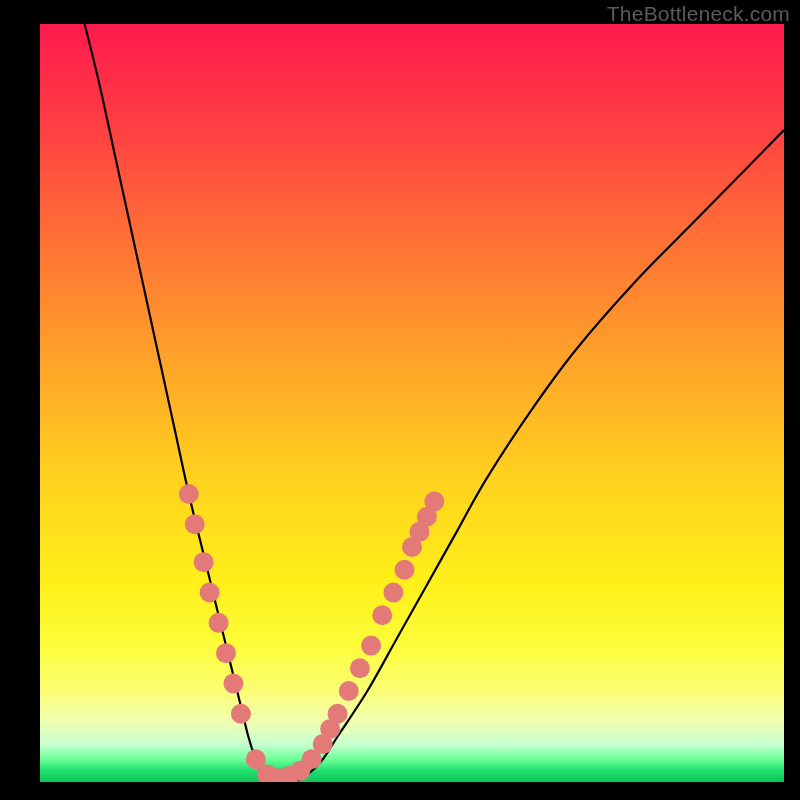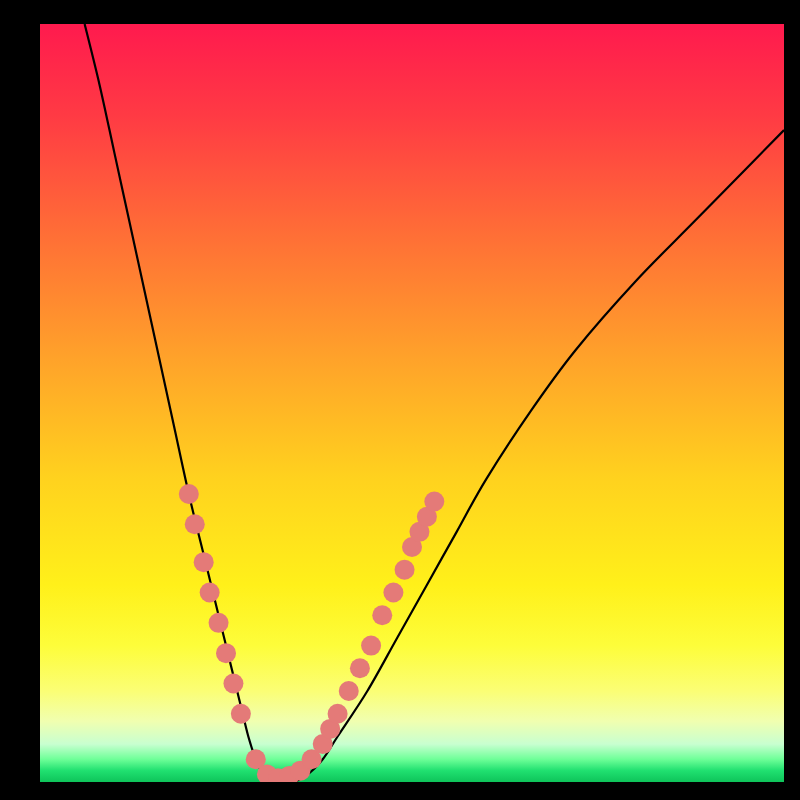--- a/index.html
+++ b/index.html
@@ -86,13 +86,14 @@
           <circle cx="342.24" cy="591.24" r="10" fill="#e47a78"></circle>
           <circle cx="353.40" cy="568.50" r="10" fill="#e47a78"></circle>
           <circle cx="364.56" cy="545.76" r="10" fill="#e47a78"></circle>
           <circle cx="372.00" cy="523.02" r="10" fill="#e47a78"></circle>
           <circle cx="379.44" cy="507.86" r="10" fill="#e47a78"></circle>
           <circle cx="386.88" cy="492.70" r="10" fill="#e47a78"></circle>
           <circle cx="394.32" cy="477.54" r="10" fill="#e47a78"></circle>
         </g>
     </svg>
   </div>
+  <div class="watermark">TheBottleneck.com</div>
 </div>
 
 </body></html>

